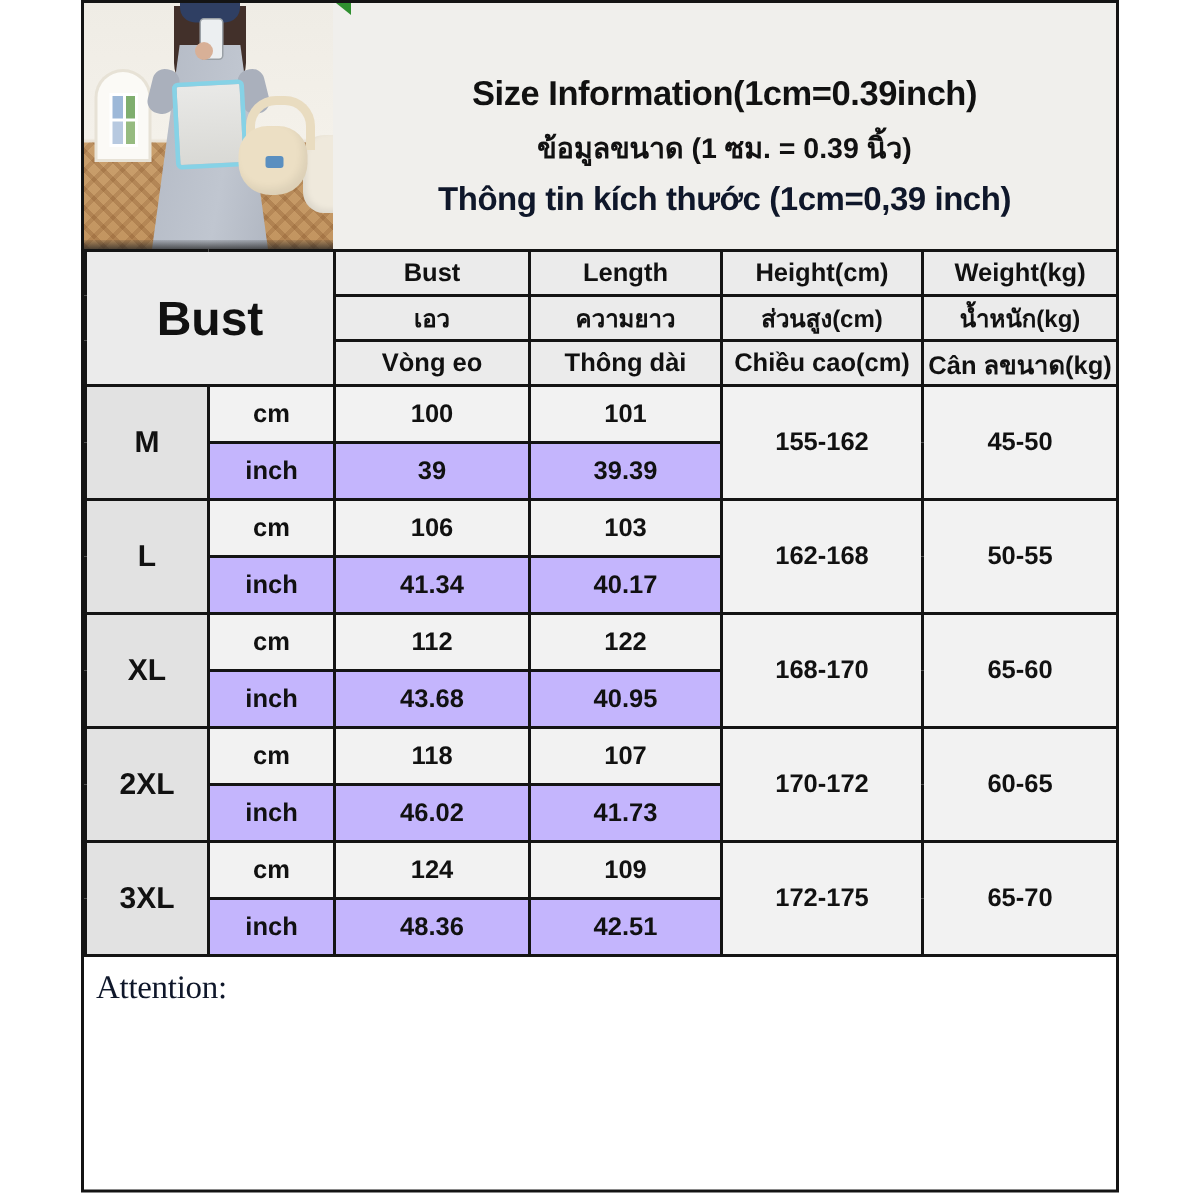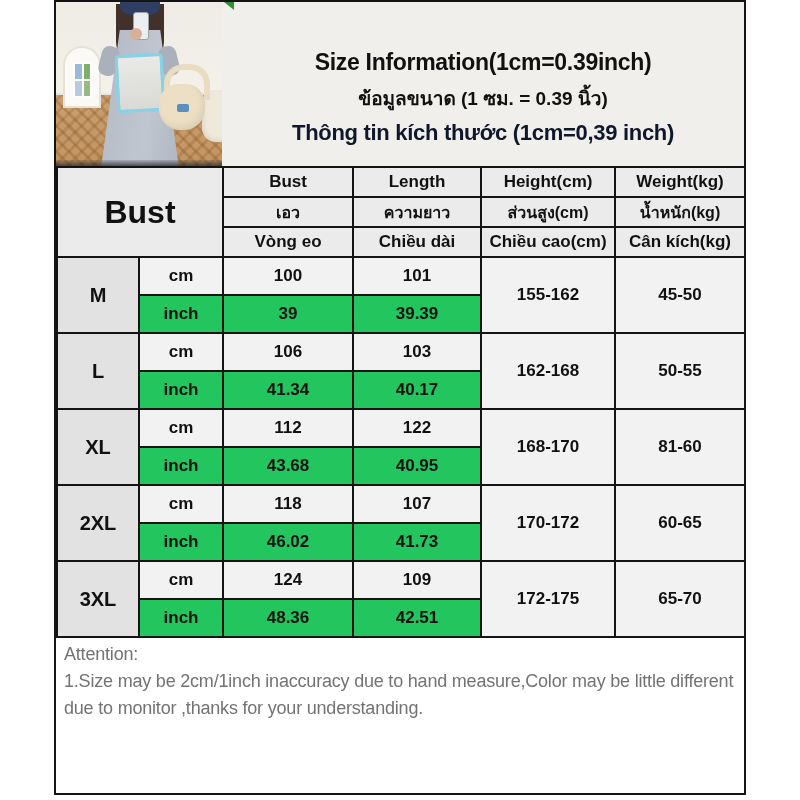--- a/index.html
+++ b/index.html
@@ -109,26 +109,27 @@
   .size-table td{
     border:2px solid #141414;text-align:center;vertical-align:middle;
     font-weight:700;font-size:17px;padding:0;overflow:hidden;white-space:nowrap;
   }
   .size-table .hrow td{height:28px;background:#ebebeb;}
   .size-table td.size-head{font-size:32px;background:#ebebeb;}
   .size-table td.th-lbl{font-size:16px;margin-left:28px;}
   .size-table .drow td{height:36px;}
   .size-table td.size-cell{font-size:20px;background:#e2e2e2;}
   .size-table td.shaded{background:#f2f2f2;}
-  .size-table td.plain{background:#22c55e;}
+  .size-table td.plain{background:#c4b5fd;}
   .size-table td.range{background:#f2f2f2;}
   
   .attention{
-    padding:3px 8px 0 8px;font-size:18px;line-height:1.5;color:#737373;
+    padding:3px 8px 0 8px;font-size:22px;line-height:1.5;color:#0f172a;
     letter-spacing:-0.2px;
+    font-family:Liberation Serif, serif;
   }
 </style>
 </head>
 <body>
 
 <div class="sheet">
 
   <div class="title-band">
     <div class="photo">
       <div class="floor"></div>
@@ -179,23 +180,23 @@
         <td>Weight(kg)</td>
       </tr>
       <tr class="hrow">
         <td class="th-lbl">เอว</td>
         <td class="th-lbl">ความยาว</td>
         <td class="th-lbl">ส่วนสูง(cm)</td>
         <td class="th-lbl">น้ำหนัก(kg)</td>
       </tr>
       <tr class="hrow">
         <td>Vòng eo</td>
-        <td>Chiều dài</td>
+        <td>Thông dài</td>
         <td>Chiều cao(cm)</td>
-        <td>Cân kích(kg)</td>
+        <td>Cân ลขนาด(kg)</td>
       </tr>
 
       <tr class="drow">
         <td class="size-cell" rowspan="2">M</td>
         <td class="shaded">cm</td>
         <td class="shaded">100</td>
         <td class="shaded">101</td>
         <td class="range" rowspan="2">155-162</td>
         <td class="range" rowspan="2">45-50</td>
       </tr>
@@ -218,21 +219,21 @@
         <td class="plain">41.34</td>
         <td class="plain">40.17</td>
       </tr>
 
       <tr class="drow">
         <td class="size-cell" rowspan="2">XL</td>
         <td class="shaded">cm</td>
         <td class="shaded">112</td>
         <td class="shaded">122</td>
         <td class="range" rowspan="2">168-170</td>
-        <td class="range" rowspan="2">81-60</td>
+        <td class="range" rowspan="2">65-60</td>
       </tr>
       <tr class="drow">
         <td class="plain">inch</td>
         <td class="plain">43.68</td>
         <td class="plain">40.95</td>
       </tr>
 
       <tr class="drow">
         <td class="size-cell" rowspan="2">2XL</td>
         <td class="shaded">cm</td>
@@ -258,16 +259,15 @@
       <tr class="drow">
         <td class="plain">inch</td>
         <td class="plain">48.36</td>
         <td class="plain">42.51</td>
       </tr>
     </tbody>
   </table>
 
   <div class="attention">
     <div>Attention:</div>
-    <div>1.Size may be 2cm/1inch inaccuracy due to hand measure,Color may be little different due to monitor ,thanks for your understanding.</div>
   </div>
 
 </div>
 
 </body></html>

